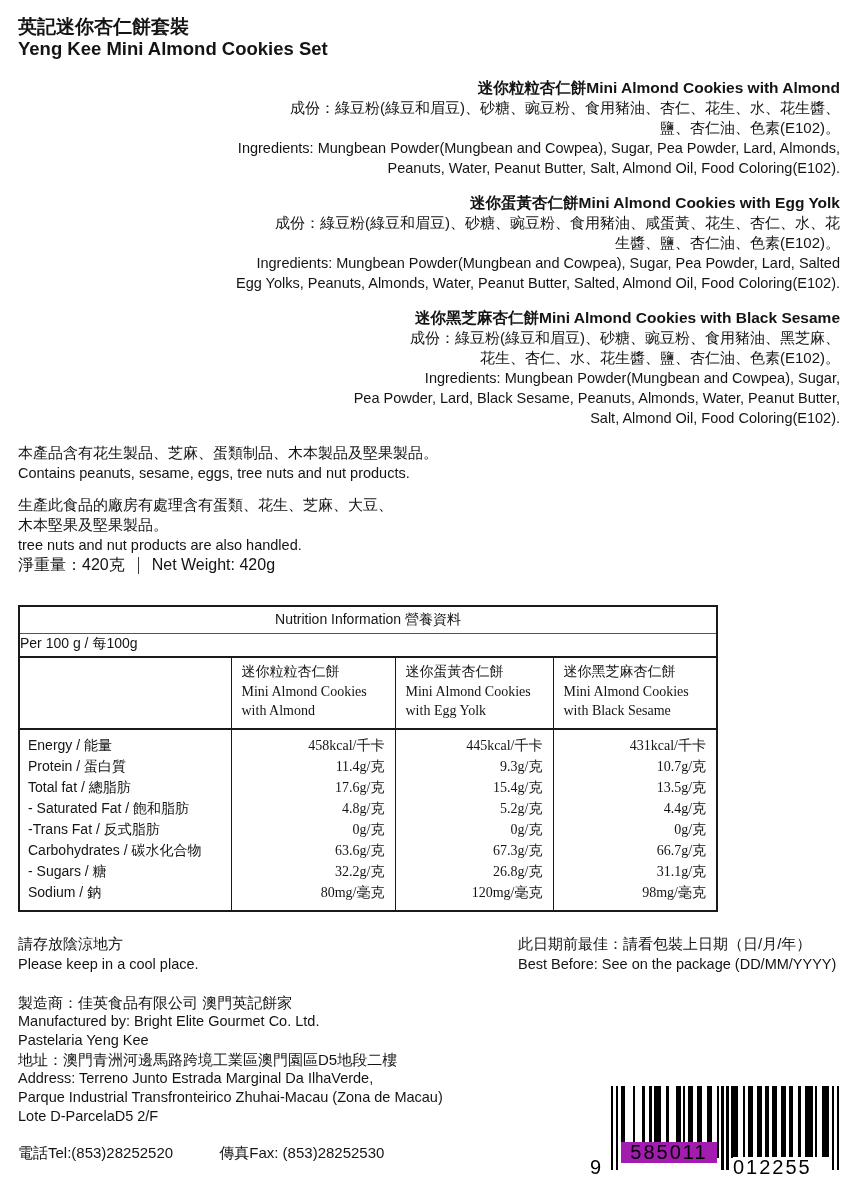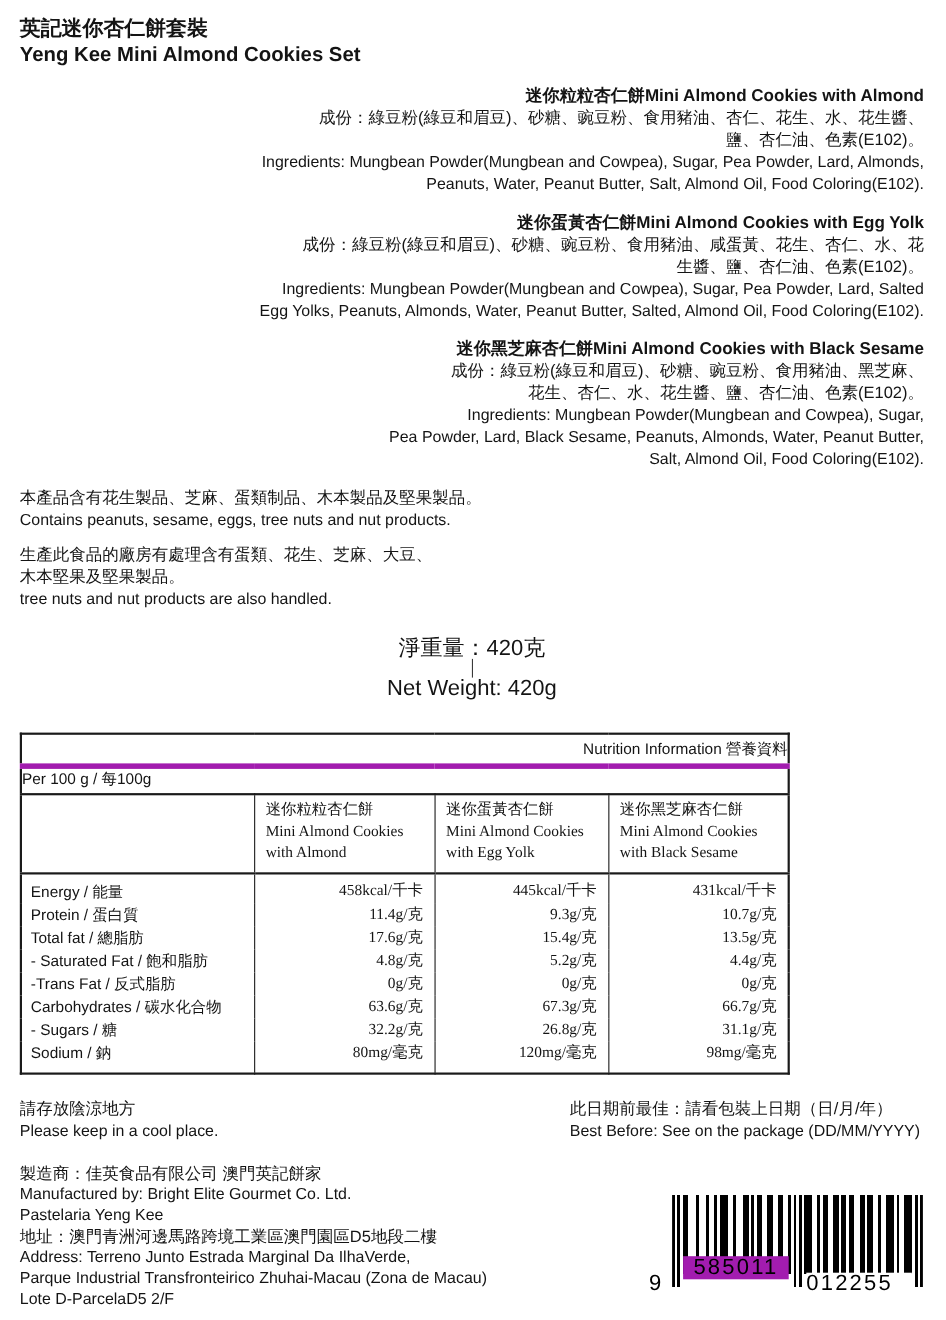--- a/index.html
+++ b/index.html
@@ -10,25 +10,25 @@
   }
   .title-zh{margin:0;font-size:19px;line-height:22px;font-weight:700;}
   .title-en{margin:0;font-size:18.5px;line-height:22px;font-weight:700;}
   .sections{margin-top:18px;text-align:right;}
   .sec{margin-bottom:15px;}
   .sec-h{font-size:15.5px;font-weight:700;line-height:20px;}
   .zh{font-size:15px;line-height:20px;}
   .en{font-size:14.5px;line-height:20px;}
   .allergen{margin-top:15px;}
   .factory{margin-top:12px;}
-  .netweight{margin-top:24px;font-size:20px;line-height:20px;display:flex;align-items:center;flex-direction:column;}
+  .netweight{margin-top:0;font-size:16px;line-height:20px;display:flex;align-items:center;}
   .vbar{display:inline-block;width:1px;height:17px;background:#3a3a3a;margin:0 13px;}
   table.nutri{margin-top:30px;border-collapse:collapse;table-layout:fixed;width:698px;border:2px solid #1a1a1a;}
   table.nutri td{font-size:14px;color:#141414;}
-  .t-title td{text-align:right;border-bottom:5px solid #a21caf;padding:4px 0 4px;font-size:14.5px;}
+  .t-title td{text-align:center;border-bottom:1px solid #a21caf;padding:4px 0 4px;font-size:14.5px;}
   .t-per td{border-bottom:2px solid #1a1a1a;padding:1px 13px 3px 0;font-size:14.5px;}
   .t-head td{vertical-align:top;border-bottom:2px solid #1a1a1a;padding:4px 0 7px 10px;line-height:19.5px;font-size:14.5px;}
   .bl{border-left:1.5px solid #1a1a1a;font-family:Liberation Serif, serif;}
   .t-row td{line-height:21px;padding:0;}
   .t-row .lbl{padding-left:8px;}
   .t-row .val{text-align:right;padding-right:10px;}
   .t-row.first td{padding-top:5px;}
   .t-row.last td{padding-bottom:7px;}
   .notes{position:relative;margin-top:22px;height:40px;}
   .bestbefore{position:absolute;left:500px;top:0;}

